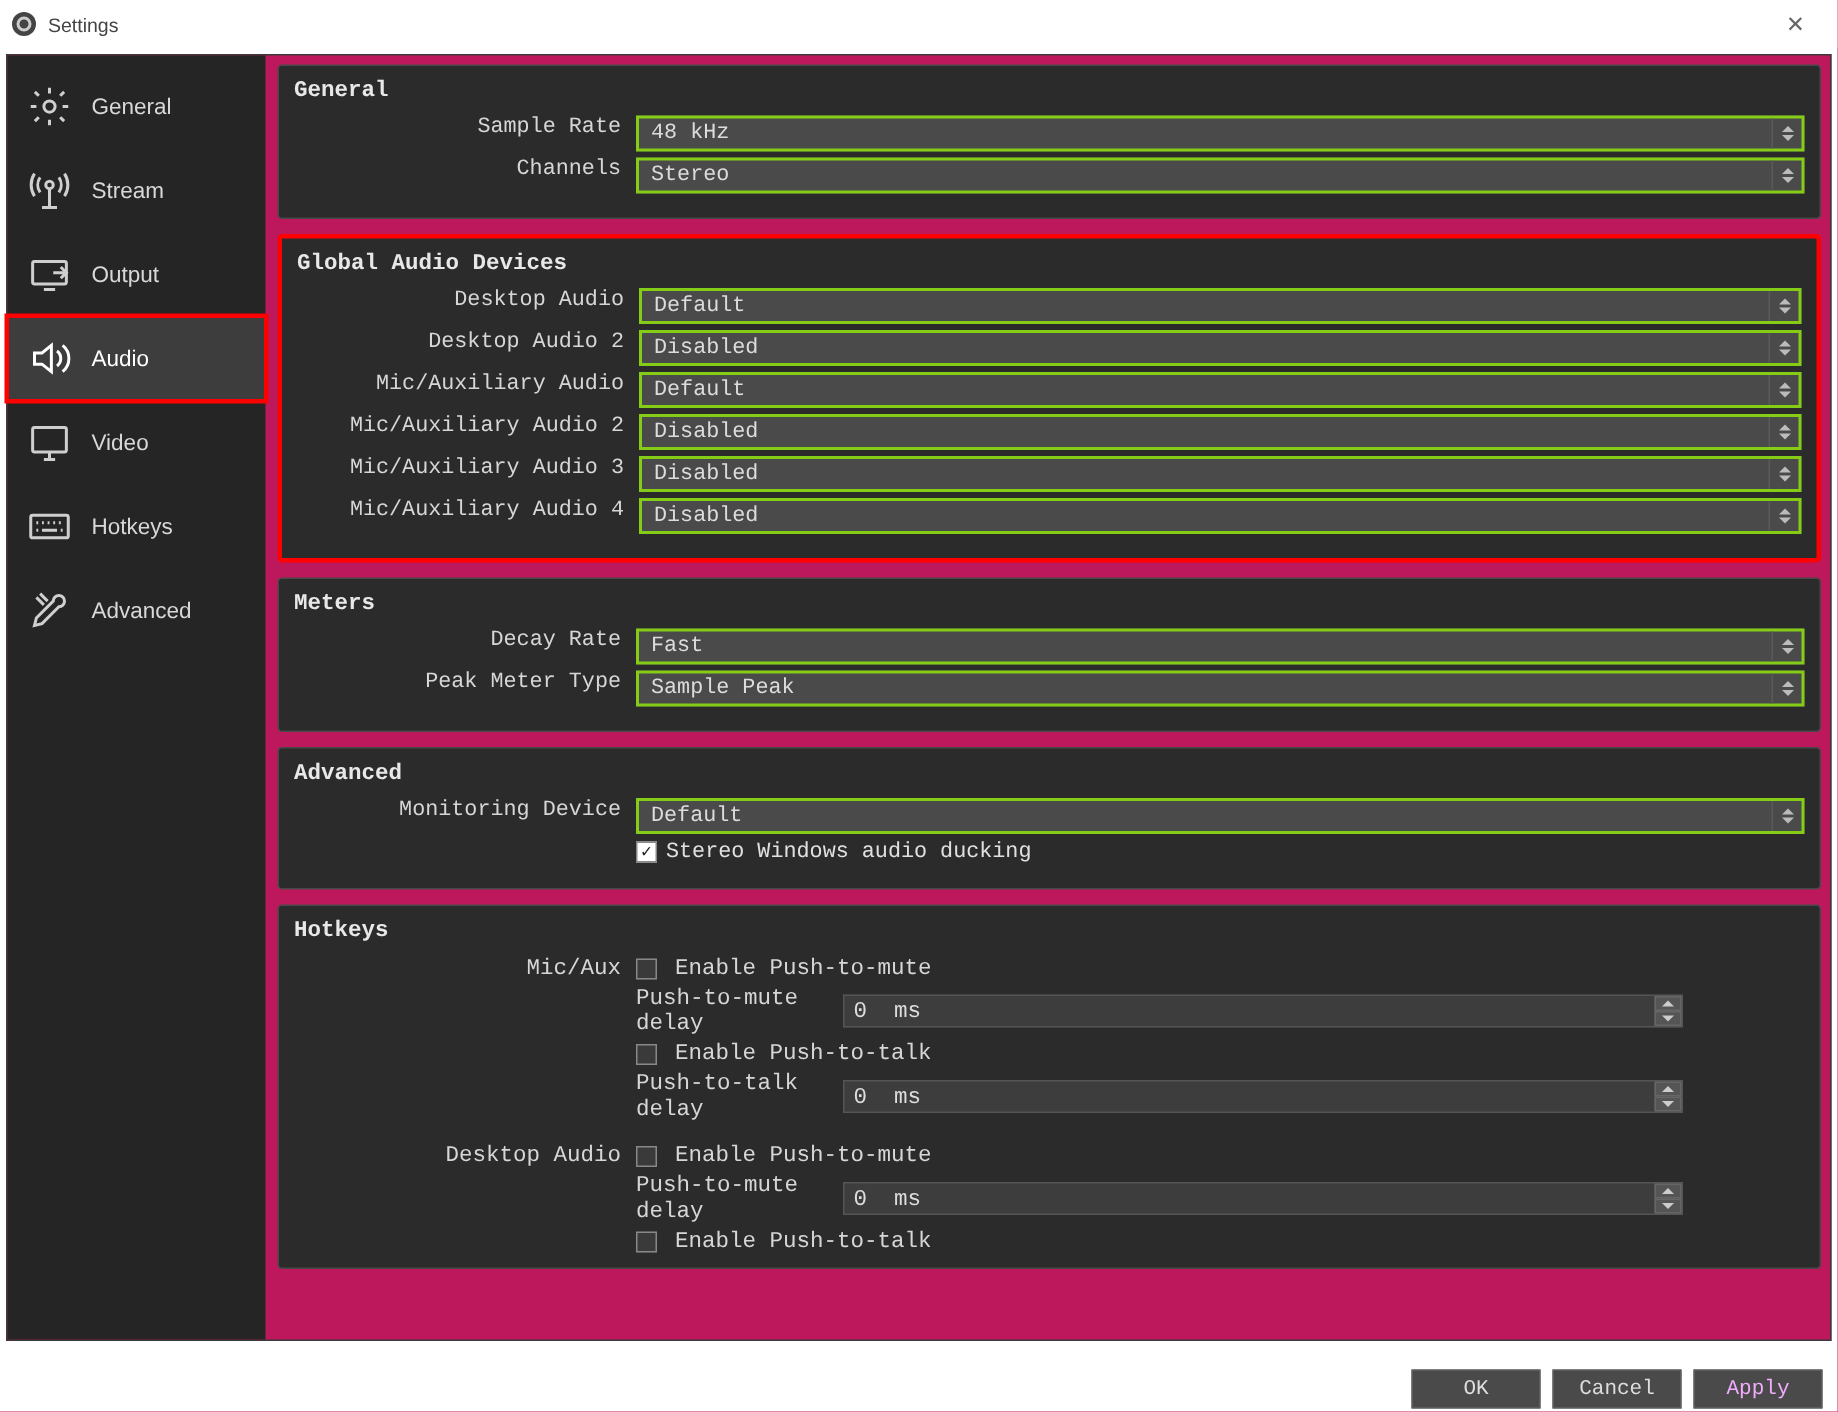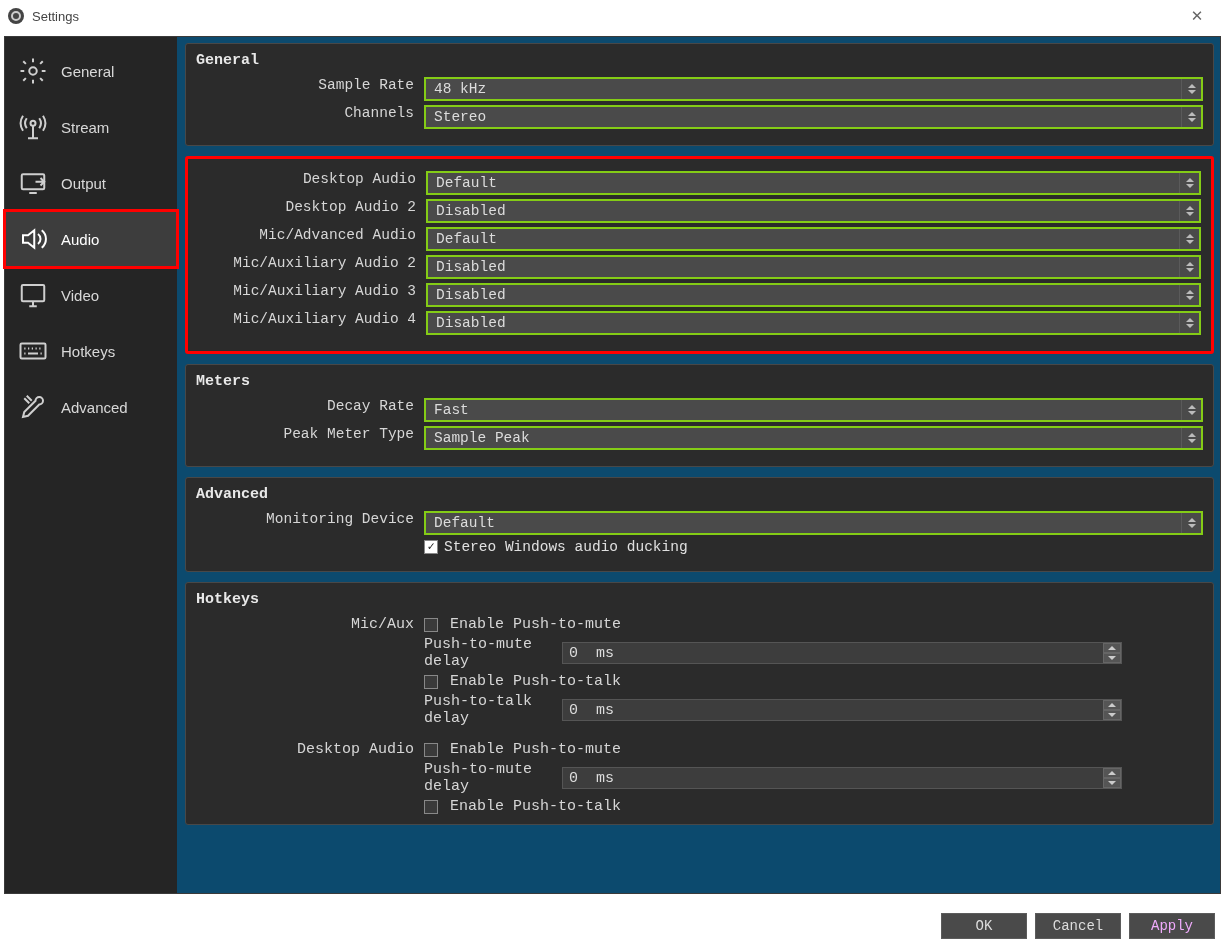--- a/index.html
+++ b/index.html
@@ -29,21 +29,21 @@
   }
   .titlebar .app-icon::after{content:""; width:6px;height:6px;border:2px solid #ccc;border-radius:50%;}
   .titlebar .title { font-size: 13px; color: #444; }
   .titlebar .spacer { flex: 1; }
   .titlebar .close-btn {
     width: 40px; height: 28px;
     display:flex;align-items:center;justify-content:center;
     color:#666;font-size:15px;
   }
   .app {
-    background: #0c4a6e;
+    background: #be185d;
     margin: 4px 4px 0 4px;
     height: 858px;
     border: 1px solid #3a3a3a;
     display: flex;
   }
   
   .sidebar {
     width: 172px;
     background: #252525;
     padding-top: 6px;
@@ -274,36 +274,37 @@
       <div class="row">
         <div class="row-label">Channels</div>
         <div class="select">
           <span>Stereo</span>
           <span class="spin"></span>
         </div>
       </div>
     </div>
 
     <div class="panel highlight">
+      <div class="panel-title">Global Audio Devices</div>
       <div class="row">
             <div class="row-label">Desktop Audio</div>
             <div class="select">
               <span>Default</span>
               <span class="spin"></span>
             </div>
           </div>
       <div class="row">
             <div class="row-label">Desktop Audio 2</div>
             <div class="select">
               <span>Disabled</span>
               <span class="spin"></span>
             </div>
           </div>
       <div class="row">
-            <div class="row-label">Mic/Advanced Audio</div>
+            <div class="row-label">Mic/Auxiliary Audio</div>
             <div class="select">
               <span>Default</span>
               <span class="spin"></span>
             </div>
           </div>
       <div class="row">
             <div class="row-label">Mic/Auxiliary Audio 2</div>
             <div class="select">
               <span>Disabled</span>
               <span class="spin"></span>

